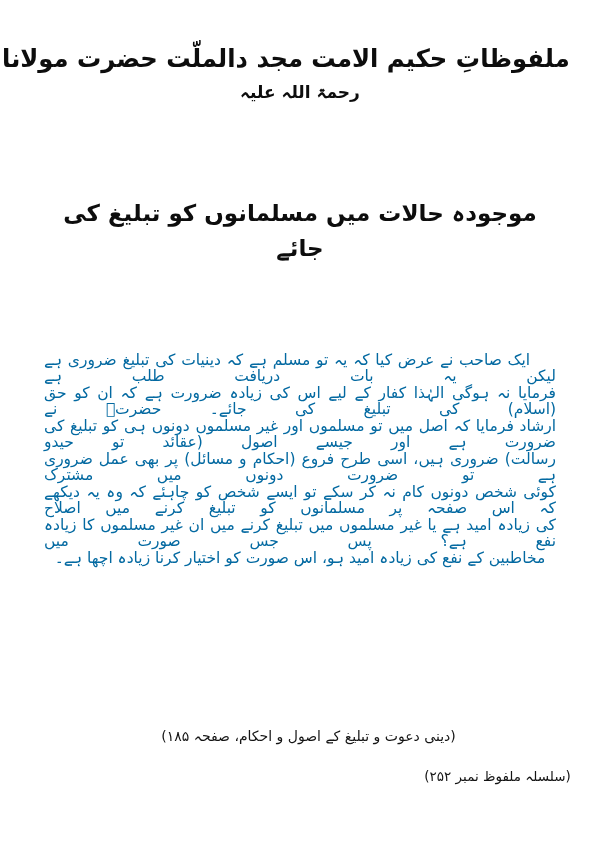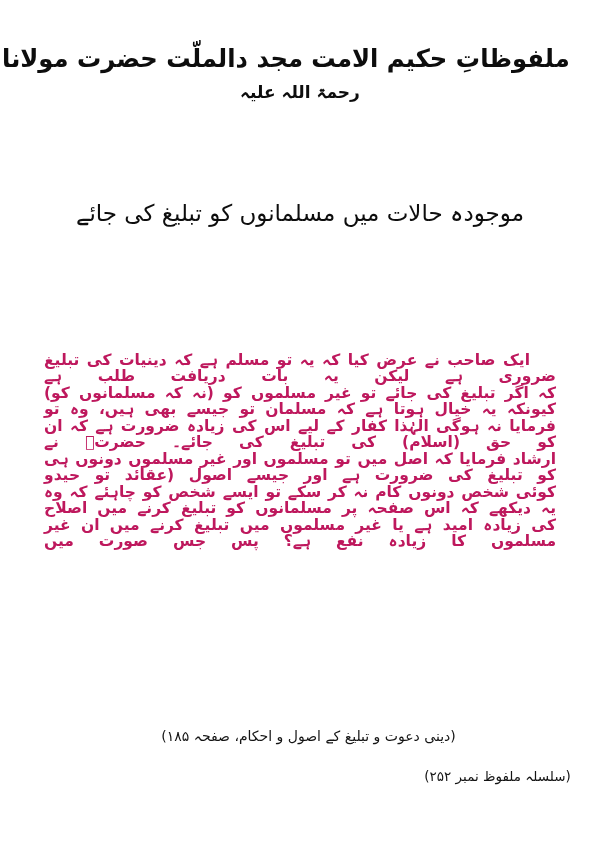--- a/index.html
+++ b/index.html
@@ -50,21 +50,21 @@
   .title-block {
     position: absolute;
     top: 196px;
     right: 0;
     left: 0;
     text-align: center;
     padding: 0 40px;
   }
   .title-line {
     font-size: 23px;
-    font-weight: normal;
+    font-weight: bold;
     line-height: 1.5;
     color: #0d0d0d;
   }
   .title-line.second {
     margin-top: 12px;
     padding-right: 42px;
   }
 
   
   .body-block {
@@ -73,24 +73,23 @@
     right: 44px;
     left: 44px;
   }
   .body-line {
     font-size: 15.5px;
     line-height: 1.05;
     height: 33px;
     display: flex;
     justify-content: space-between;
     align-items: center;
-    color: #be185d;
+    color: #0369a1;
     white-space: nowrap;
     overflow: visible;
-    font-weight: bold;
   }
   .body-line > span {
     display: inline-block;
   }
   .body-line.justified {
     text-align: justify;
     text-align-last: justify;
     display: block;
   }
   .body-line.justified > span {
@@ -150,33 +149,36 @@
 
   <div class="title-block">
     <div class="title-line">موجودہ حالات میں مسلمانوں کو تبلیغ کی جائے</div>
   </div>
 
   <div class="body-block">
     <div class="body-line justified first">
       <span>ایک صاحب نے عرض کیا کہ یہ تو مسلم ہے کہ دینیات کی تبلیغ ضروری ہے لیکن یہ بات دریافت طلب ہے</span>
     </div>
     <div class="body-line justified">
-      <span>کہ اگر تبلیغ کی جائے تو غیر مسلموں کو (نہ کہ مسلمانوں کو) کیونکہ یہ خیال ہوتا ہے کہ مسلمان تو جیسے بھی ہیں، وہ تو</span>
-    </div>
-    <div class="body-line justified">
       <span>فرمایا نہ ہوگی الہٰذا کفار کے لیے اس کی زیادہ ضرورت ہے کہ ان کو حق (اسلام) کی تبلیغ کی جائے۔ حضرتؒ نے</span>
     </div>
     <div class="body-line justified">
       <span>ارشاد فرمایا کہ اصل میں تو مسلموں اور غیر مسلموں دونوں ہی کو تبلیغ کی ضرورت ہے اور جیسے اصول (عقائد تو حیدو</span>
     </div>
     <div class="body-line justified">
+      <span>رسالت) ضروری ہیں، اسی طرح فروع (احکام و مسائل) پر بھی عمل ضروری ہے تو ضرورت دونوں میں مشترک</span>
+    </div>
+    <div class="body-line justified">
       <span>کوئی شخص دونوں کام نہ کر سکے تو ایسے شخص کو چاہئے کہ وہ یہ دیکھے کہ اس صفحہ پر مسلمانوں کو تبلیغ کرنے میں اصلاح</span>
     </div>
     <div class="body-line justified">
       <span>کی زیادہ امید ہے یا غیر مسلموں میں تبلیغ کرنے میں ان غیر مسلموں کا زیادہ نفع ہے؟ پس جس صورت میں</span>
+    </div>
+    <div class="body-line last">
+      <span>مخاطبین کے نفع کی زیادہ امید ہو، اس صورت کو اختیار کرنا زیادہ اچھا ہے۔</span>
     </div>
   </div>
 
   <div class="citation-primary">
     <span>(دینی دعوت و تبلیغ کے اصول و احکام، صفحہ ۱۸۵)</span>
   </div>
 
   <div class="citation-secondary">
     <span>(سلسلہ ملفوظ نمبر ۲۵۲)</span>
   </div>

